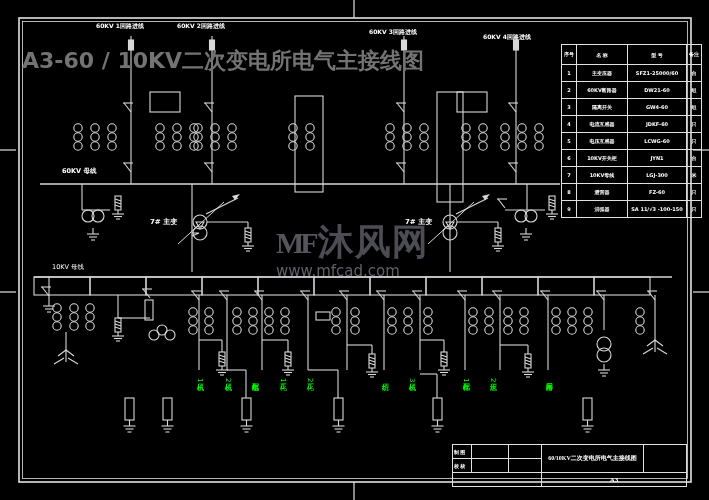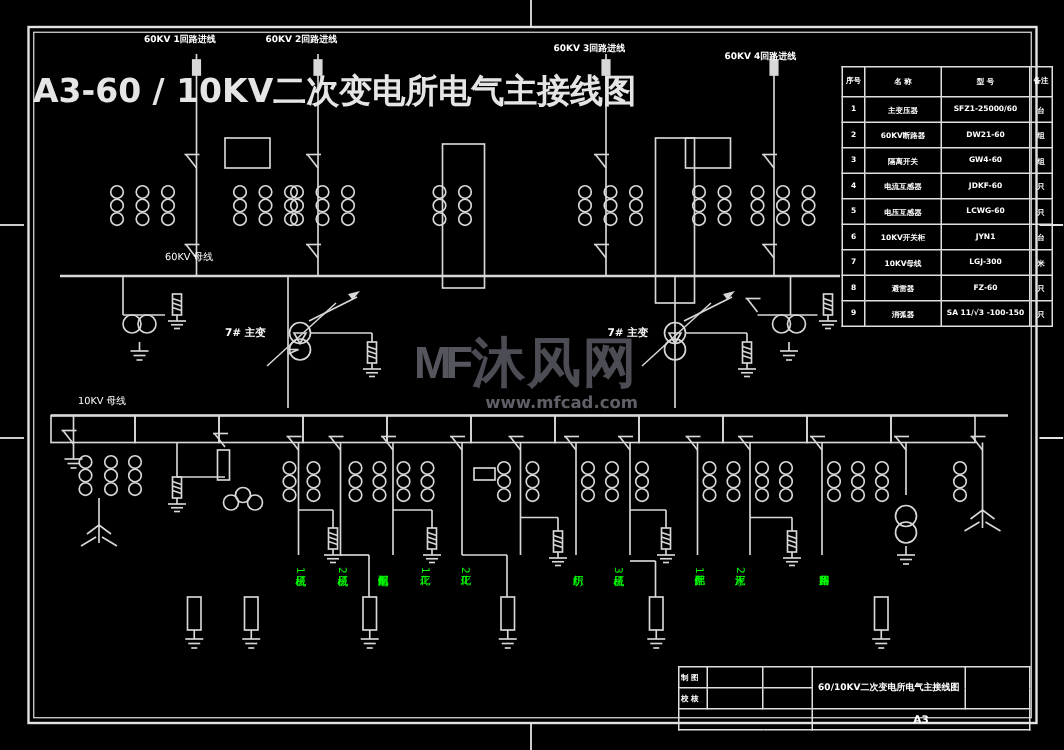--- a/index.html
+++ b/index.html
@@ -330,29 +330,29 @@
         <rect x="433" y="398" width="9" height="22"></rect>
           <use href="#sym-gnd" x="437.5" y="420" stroke="#d8d8d8" fill="none" stroke-width="1.1"></use>
         <line x1="420" y1="374" x2="437" y2="374"></line>
           <line x1="437" y1="374" x2="437" y2="398"></line>
         <rect x="583" y="398" width="9" height="22"></rect>
           <use href="#sym-gnd" x="587.5" y="420" stroke="#d8d8d8" fill="none" stroke-width="1.1"></use>
       </g>
     </g>
   </svg>
 
-  <div class="abs ttl" style="left:22px;top:46px;font-size:22px;font-weight:bold;color:#e5e5e5;
+  <div class="abs ttl" style="left:22px;top:46px;font-size:22px;font-weight:bold;color:#737373;
               letter-spacing:0px;white-space:nowrap;">A3-60 / 10KV二次变电所电气主接线图</div>
 
   <div class="abs" style="left:96px;top:22px;font-size:6px;color:#fff;font-weight:bold;">60KV 1回路进线</div>
   <div class="abs" style="left:177px;top:22px;font-size:6px;color:#fff;font-weight:bold;">60KV 2回路进线</div>
   <div class="abs" style="left:369px;top:28px;font-size:6px;color:#fff;font-weight:bold;">60KV 3回路进线</div>
   <div class="abs" style="left:483px;top:33px;font-size:6px;color:#fff;font-weight:bold;">60KV 4回路进线</div>
 
-  <div class="abs" style="left:62px;top:167px;font-size:6.5px;color:#fff;font-weight:normal;margin-left:48px;">60KV 母线</div>
+  <div class="abs" style="left:62px;top:167px;font-size:6.5px;color:#fff;font-weight:bold;">60KV 母线</div>
   <div class="abs" style="left:52px;top:263px;font-size:6.5px;color:#fff;font-weight:normal;">10KV 母线</div>
 
   <div class="abs" style="left:150px;top:217px;font-size:7px;color:#fff;font-weight:bold;">7# 主变</div>
   <div class="abs" style="left:405px;top:217px;font-size:7px;color:#fff;font-weight:bold;">7# 主变</div>
 
   <div class="abs" style="left:196px;top:378px;font-size:7px;color:#00ff00;writing-mode:vertical-rl;line-height:1;">机械厂1</div>
   <div class="abs" style="left:224px;top:378px;font-size:7px;color:#00ff00;writing-mode:vertical-rl;line-height:1;">机械厂2</div>
   <div class="abs" style="left:251px;top:378px;font-size:7px;color:#00ff00;writing-mode:vertical-rl;line-height:1;">铝厂配电所</div>
   <div class="abs" style="left:279px;top:378px;font-size:7px;color:#00ff00;writing-mode:vertical-rl;line-height:1;">化工厂1</div>
   <div class="abs" style="left:306px;top:378px;font-size:7px;color:#00ff00;writing-mode:vertical-rl;line-height:1;">化工厂2</div>
@@ -423,21 +423,21 @@
         </tr>
         <tr>
           <td style="border: 1px solid rgb(224, 224, 224); text-align: center; height: 14px; width: 12px; white-space: nowrap; overflow: hidden;">9</td>
           <td style="border: 1px solid rgb(224, 224, 224); text-align: center; height: 14px; width: 48px; white-space: nowrap; overflow: hidden;">消弧器</td>
           <td style="border: 1px solid rgb(224, 224, 224); text-align: center; height: 14px; width: 56px; white-space: nowrap; overflow: hidden;">SA 11/√3 -100-150</td>
           <td style="border: 1px solid rgb(224, 224, 224); text-align: center; height: 14px; width: 12px; white-space: nowrap; overflow: hidden;">只</td>
         </tr>
       </tbody>
   </table>
 
-  <div class="abs" style="left:452px;top:444px;width:257px;height:34px;">
+  <div class="abs" style="left:452px;top:444px;width:257px;height:34px;font-family:Liberation Serif, serif;">
     <table style="border-collapse:collapse;width:235px;height:34px;color:#fff;
                   font-size:5px;font-weight:bold;table-layout:fixed;">
       <tbody>
           <tr>
         <td style="border:1px solid #e0e0e0;width:16px;height:11px;">制 图</td>
         <td style="border:1px solid #e0e0e0;width:34px;"></td>
         <td style="border:1px solid #e0e0e0;width:30px;"></td>
         <td rowspan="2" style="border:1px solid #e0e0e0;text-align:center;font-size:6px;">60/10KV二次变电所电气主接线图</td>
         <td rowspan="2" style="border:1px solid #e0e0e0;width:40px;"></td>
       </tr>
@@ -450,19 +450,19 @@
         <td colspan="3" style="border:1px solid #e0e0e0;height:11px;"></td>
         <td colspan="2" style="border:1px solid #e0e0e0;text-align:center;font-size:7px;">A3</td>
       </tr>
     </tbody>
       </table>
   </div>
 
   <div class="abs" style="left:276px;top:218px;opacity:.62;">
     <div style="display:flex;align-items:center;gap:3px;">
       <span style="font-size:30px;font-weight:bold;color:#8a8a96;letter-spacing:-4px;
-                   font-family:Liberation Sans, sans-serif;">MF</span>
+                   font-family:Liberation Serif, serif;">MF</span>
       <span style="font-size:36px;font-weight:bold;color:#7b7b88;letter-spacing:1px;">沐风网</span>
     </div>
-    <div style="font-size:11px;font-weight:bold;color:#9a9aa6;text-align:right;margin-top:-5px;">www.mfcad.com</div>
+    <div style="font-size:15px;font-weight:normal;color:#9a9aa6;text-align:left;margin-top:-5px;">www.mfcad.com</div>
   </div>
 
 </div>
 
 </body></html>

